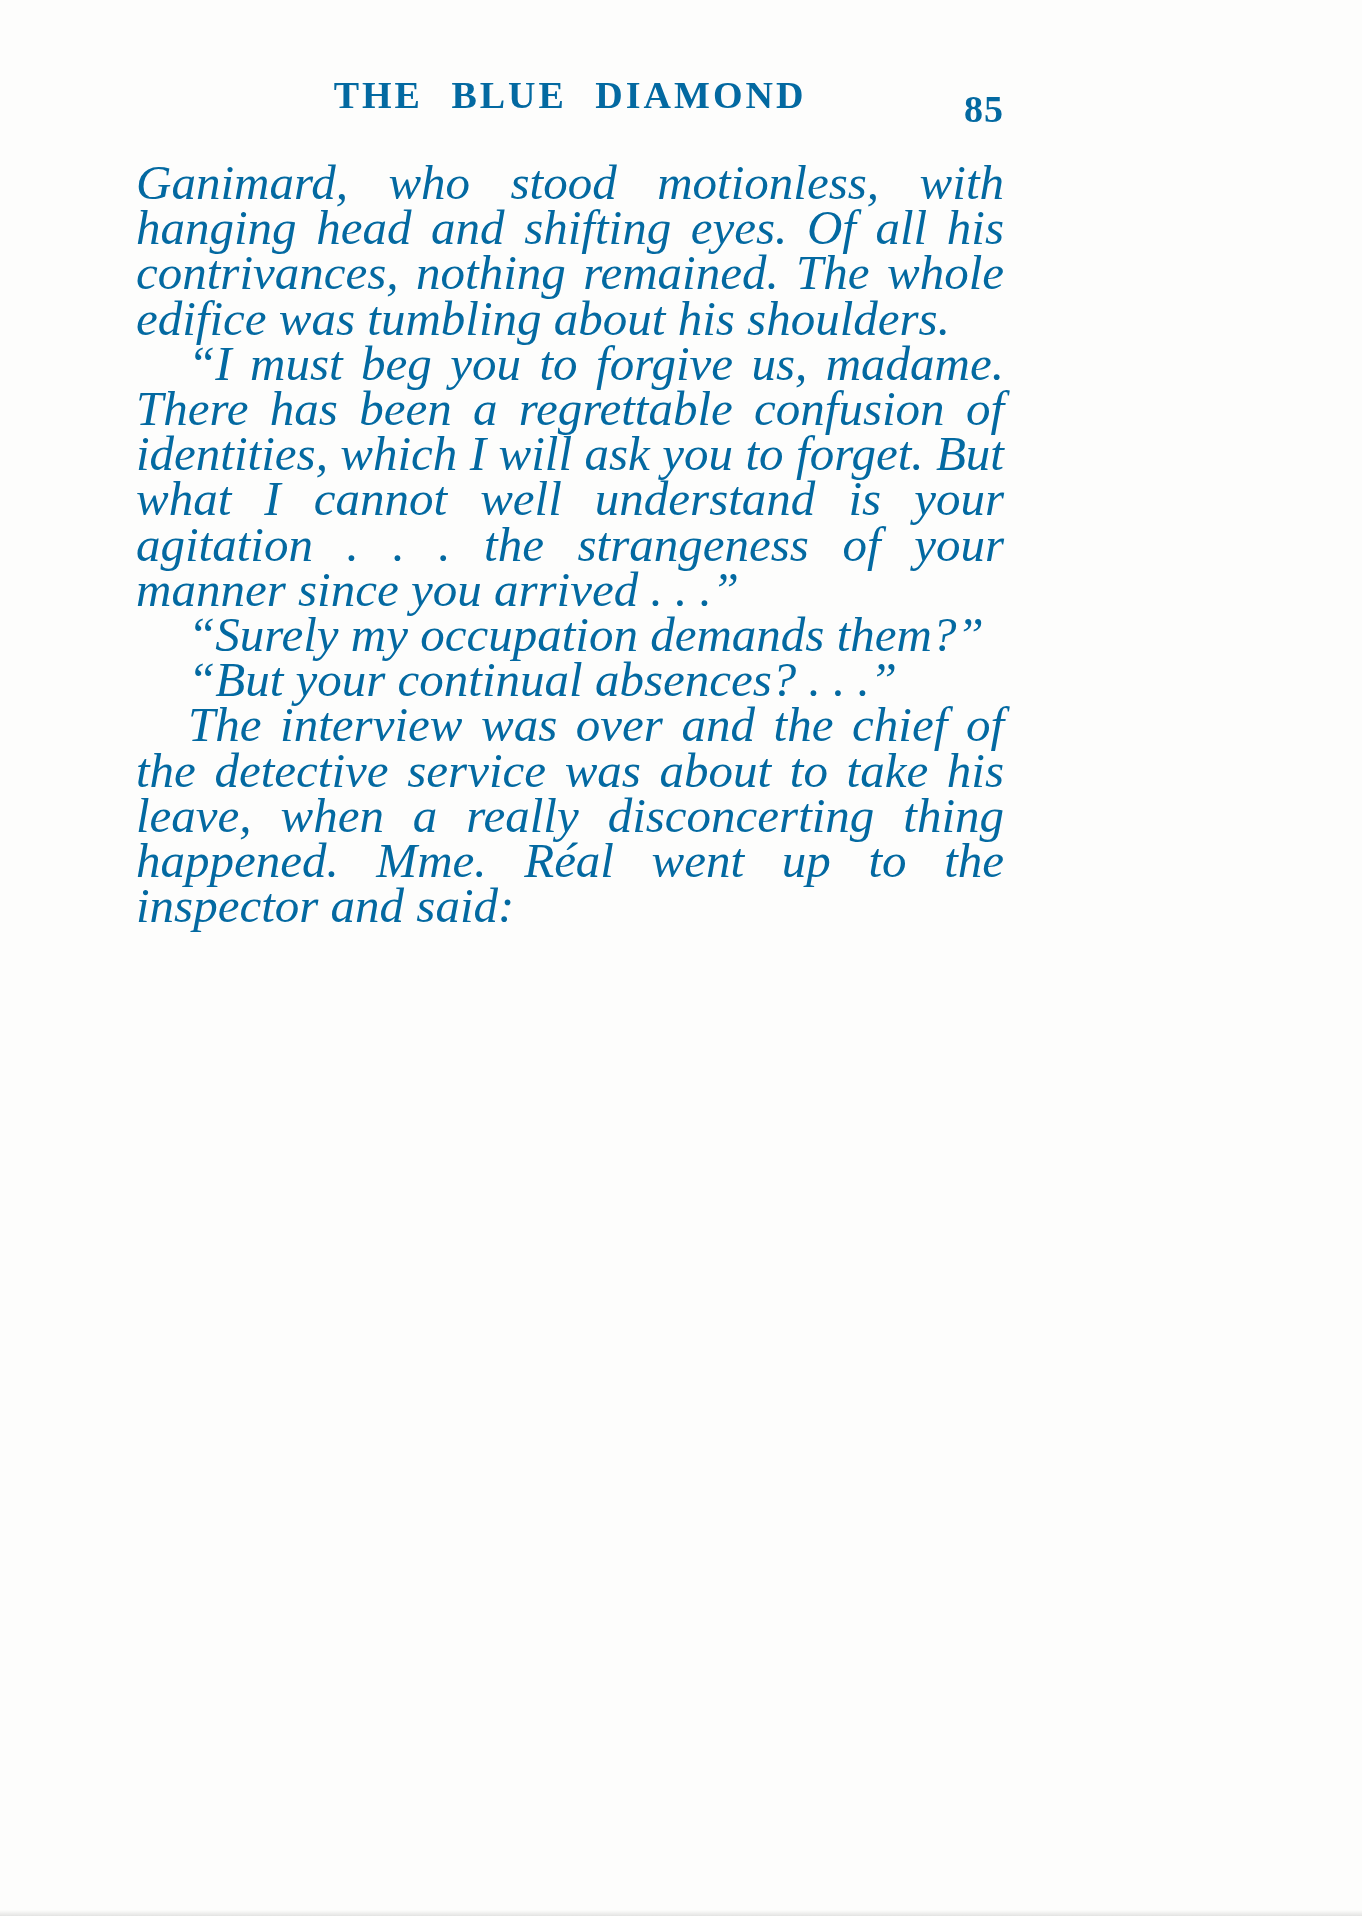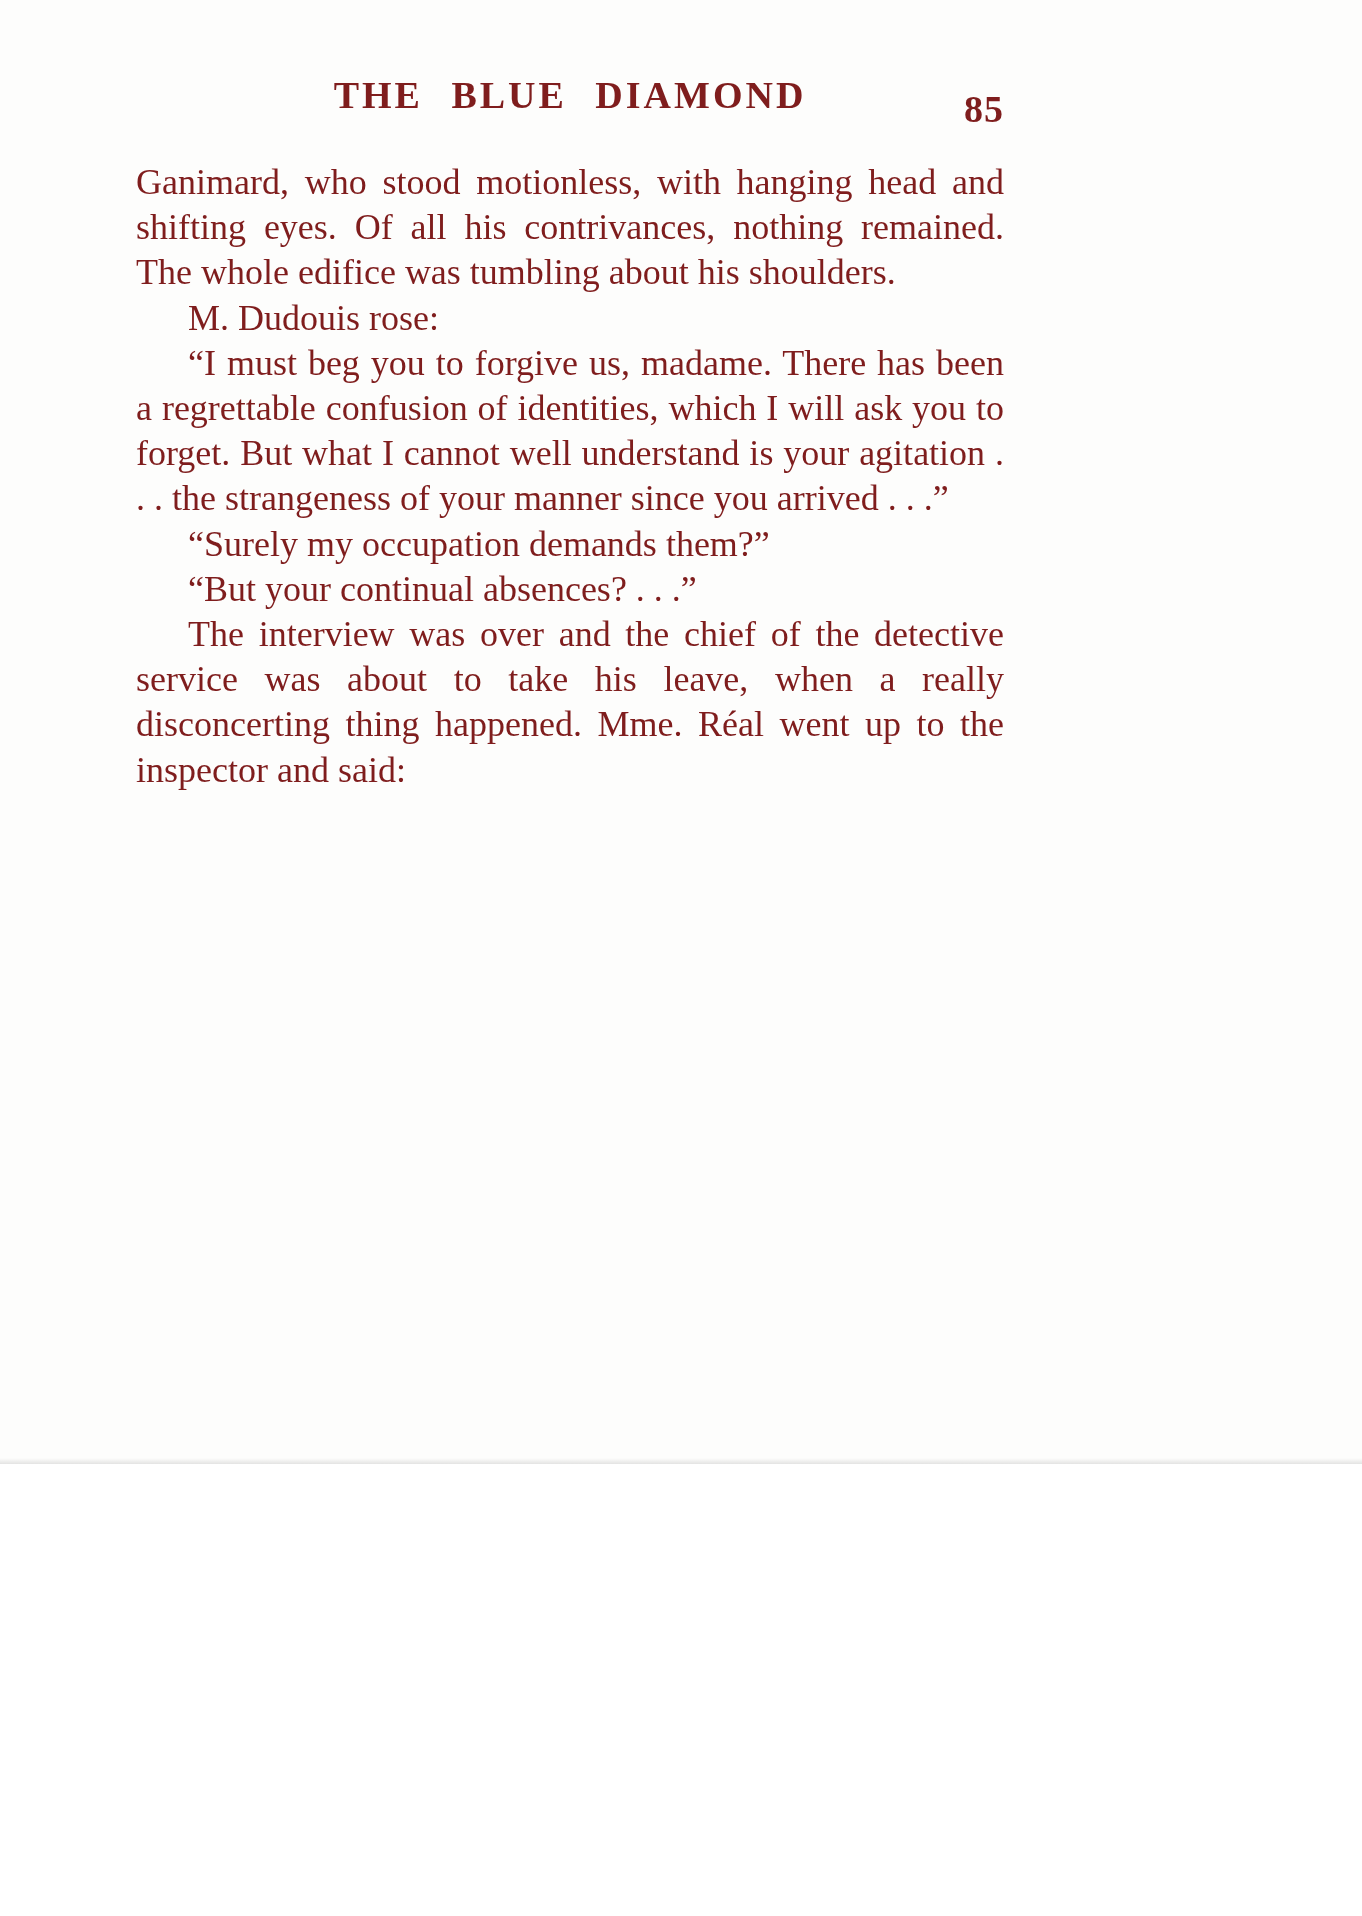--- a/index.html
+++ b/index.html
@@ -3,24 +3,24 @@
 <meta charset="utf-8">
 <style>
   html, body {
     margin: 0;
     padding: 0;
     background: #ffffff;
   }
   .page {
     position: relative;
     width: 1362px;
-    height: 1464px;
+    height: 1916px;
     background: #fdfdfc;
     font-family: "Liberation Serif", "DejaVu Serif", serif;
-    color: #7f1d1d;
+    color: #0369a1;
     overflow: hidden;
     box-sizing: border-box;
   }
   .text-block {
     position: absolute;
     left: 136px;
     top: 72px;
     width: 868px;
   }
   .running-header {
@@ -35,23 +35,24 @@
   .running-header .page-number {
     position: absolute;
     right: 0;
     top: 8px;
     letter-spacing: 1px;
     word-spacing: normal;
     margin-top: 6px;
   }
   .body-text {
     margin-top: 42px;
-    font-size: 36px;
+    font-size: 49px;
     line-height: 45.2px;
     text-align: justify;
+    font-style: italic;
   }
   .body-text p {
     margin: 0;
     padding: 0;
   }
   .body-text p.indent {
     text-indent: 52px;
   }
   
   .scan-edge {
@@ -67,21 +68,20 @@
 <body>
 
 <div class="page">
   <div class="text-block">
     <div class="running-header">
       <span class="title">THE BLUE DIAMOND</span>
       <span class="page-number">85</span>
     </div>
     <div class="body-text" id="body-text">
         <p class="">Ganimard, who stood motionless, with hanging head and shifting eyes. Of all his contrivances, nothing remained. The whole edifice was tumbling about his shoulders.</p>
-        <p class="indent">M. Dudouis rose:</p>
         <p class="indent">“I must beg you to forgive us, madame. There has been a regrettable confusion of identities, which I will ask you to forget. But what I cannot well understand is your agitation . . . the strangeness of your manner since you arrived . . .”</p>
         <p class="indent">“Surely my occupation demands them?”</p>
         <p class="indent">“But your continual absences? . . .”</p>
         <p class="indent">The interview was over and the chief of the detective service was about to take his leave, when a really disconcerting thing happened. Mme. Réal went up to the inspector and said:</p>
       </div>
   </div>
   <div class="scan-edge"></div>
 </div>
 
 </body></html>

